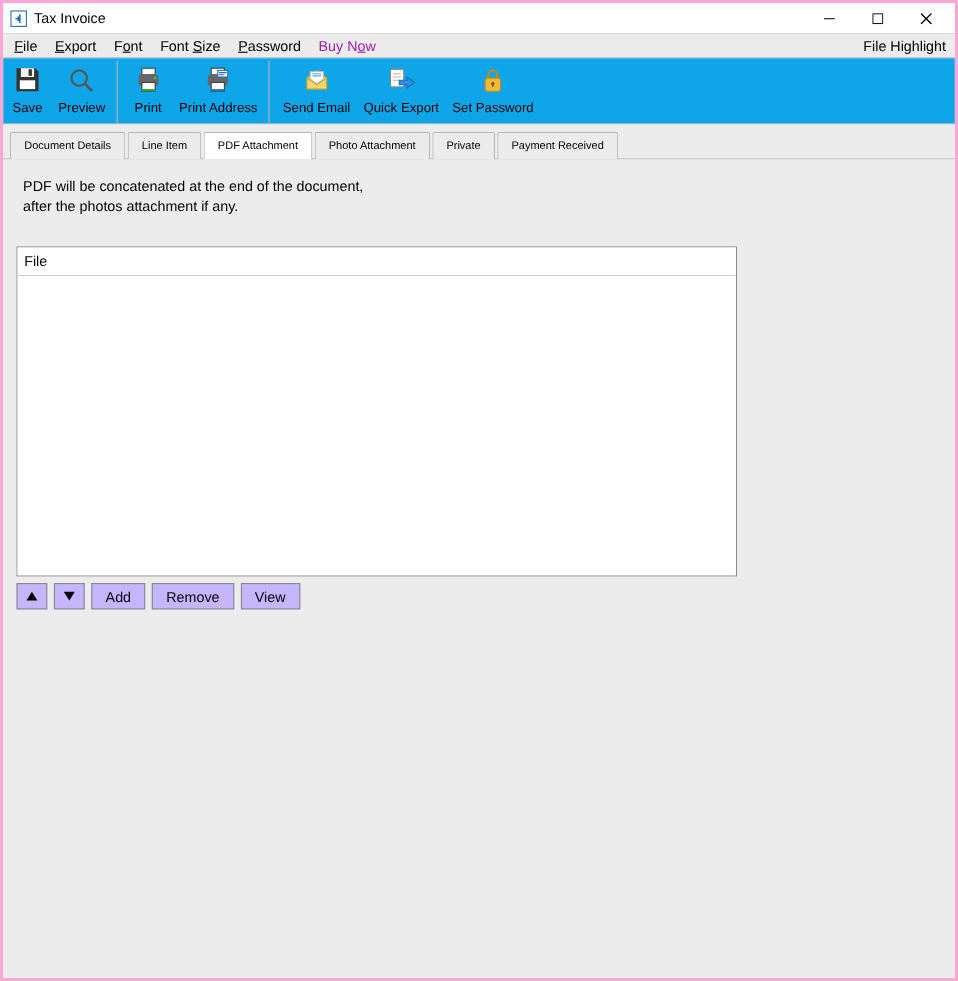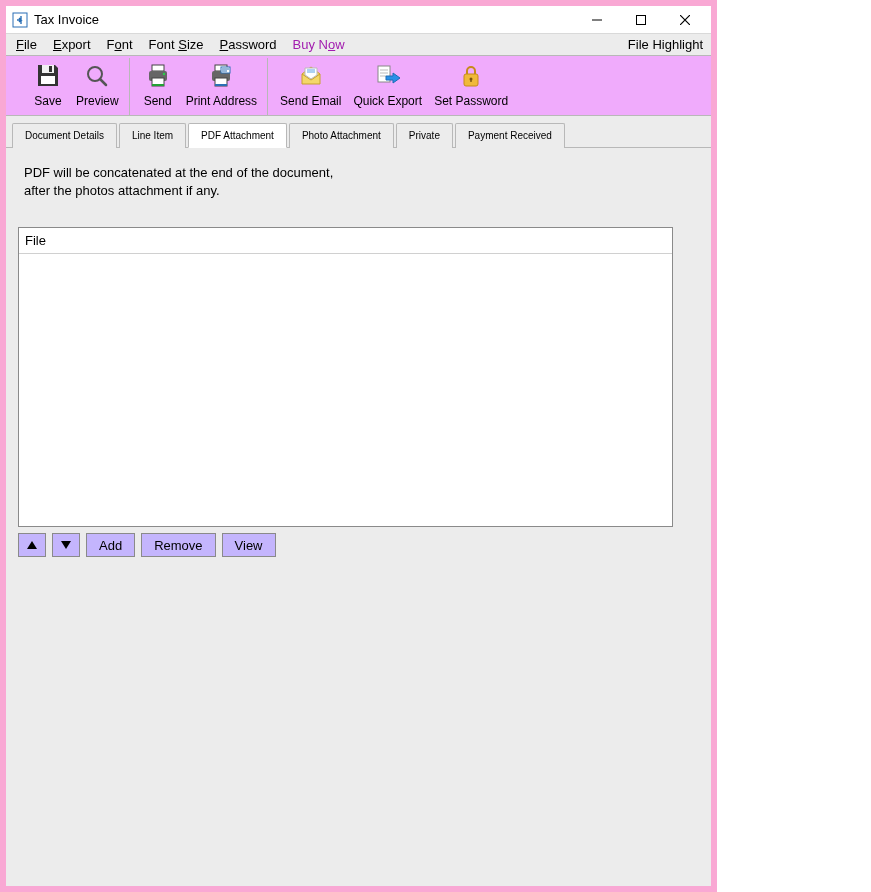--- a/index.html
+++ b/index.html
@@ -3,22 +3,22 @@
 <meta charset="utf-8">
 <style>
   * { box-sizing: border-box; }
   html, body {
     margin: 0; padding: 0;
     font-family: "Segoe UI", Tahoma, Arial, sans-serif;
     font-size: 13px;
     background: #fff;
   }
   .window {
-    width: 717px; height: 892px;
-    border: 6px solid #f9a8d4;
+    width: 871px; height: 892px;
+    border: 3px solid #f9a8d4;
     display: flex; flex-direction: column;
     background: #fff;
   }
   
   .titlebar {
     height: 28px;
     display: flex; align-items: center;
     padding: 0 4px 0 6px;
     background: #fff;
     border-bottom: 1px solid #d9d9d9;
@@ -54,24 +54,24 @@
     color: #000;
     cursor: default;
   }
   .menubar .menu-item .mn { text-decoration: underline; }
   .menubar .menu-item.buy { color: #a21caf; }
   .menubar .spacer { flex: 1; }
   .menubar .color-hl { padding: 2px 6px; color: #000; }
   
   .toolbar {
     height: 60px;
-    background: #f0abfc;
+    background: #0ea5e9;
     border-bottom: 1px solid #b8b8b8;
     display: flex; align-items: stretch;
-    padding: 2px 4px 0 20px;
+    padding: 2px 4px 0 0;
   }
   .tool-group {
     display: flex;
     align-items: stretch;
     border-right: 1px solid #b8b8b8;
     margin-right: 6px;
     padding-right: 4px;
   }
   .tool-group.last { border-right: none; }
   .tool-btn {
@@ -219,21 +219,21 @@
       <div class="tool-btn">
         <span class="ico">
           <svg width="28" height="28" viewBox="0 0 28 28">
             <rect x="8" y="3" width="12" height="6" fill="#fff" stroke="#444"></rect>
             <rect x="5" y="9" width="18" height="10" rx="2" fill="#666"></rect>
             <rect x="8" y="16" width="12" height="8" fill="#fff" stroke="#444"></rect>
             <rect x="8" y="22" width="12" height="2" fill="#24a137"></rect>
             <circle cx="20" cy="12" r="1.2" fill="#2bd14a"></circle>
           </svg>
         </span>
-        <span class="lbl">Send</span>
+        <span class="lbl">Print</span>
       </div>
       <div class="tool-btn">
         <span class="ico">
           <svg width="28" height="28" viewBox="0 0 28 28">
             <rect x="8" y="3" width="12" height="6" fill="#fff" stroke="#444"></rect>
             <rect x="5" y="9" width="18" height="10" rx="2" fill="#666"></rect>
             <rect x="8" y="16" width="12" height="8" fill="#fff" stroke="#444"></rect>
             <rect x="8" y="22" width="12" height="2" fill="#2a6fb5"></rect>
             <rect x="14" y="5" width="9" height="6" fill="#fff" stroke="#2a6fb5"></rect>
             <path d="M15 7 h7 M15 9 h5" stroke="#2a6fb5" stroke-width="1"></path>

